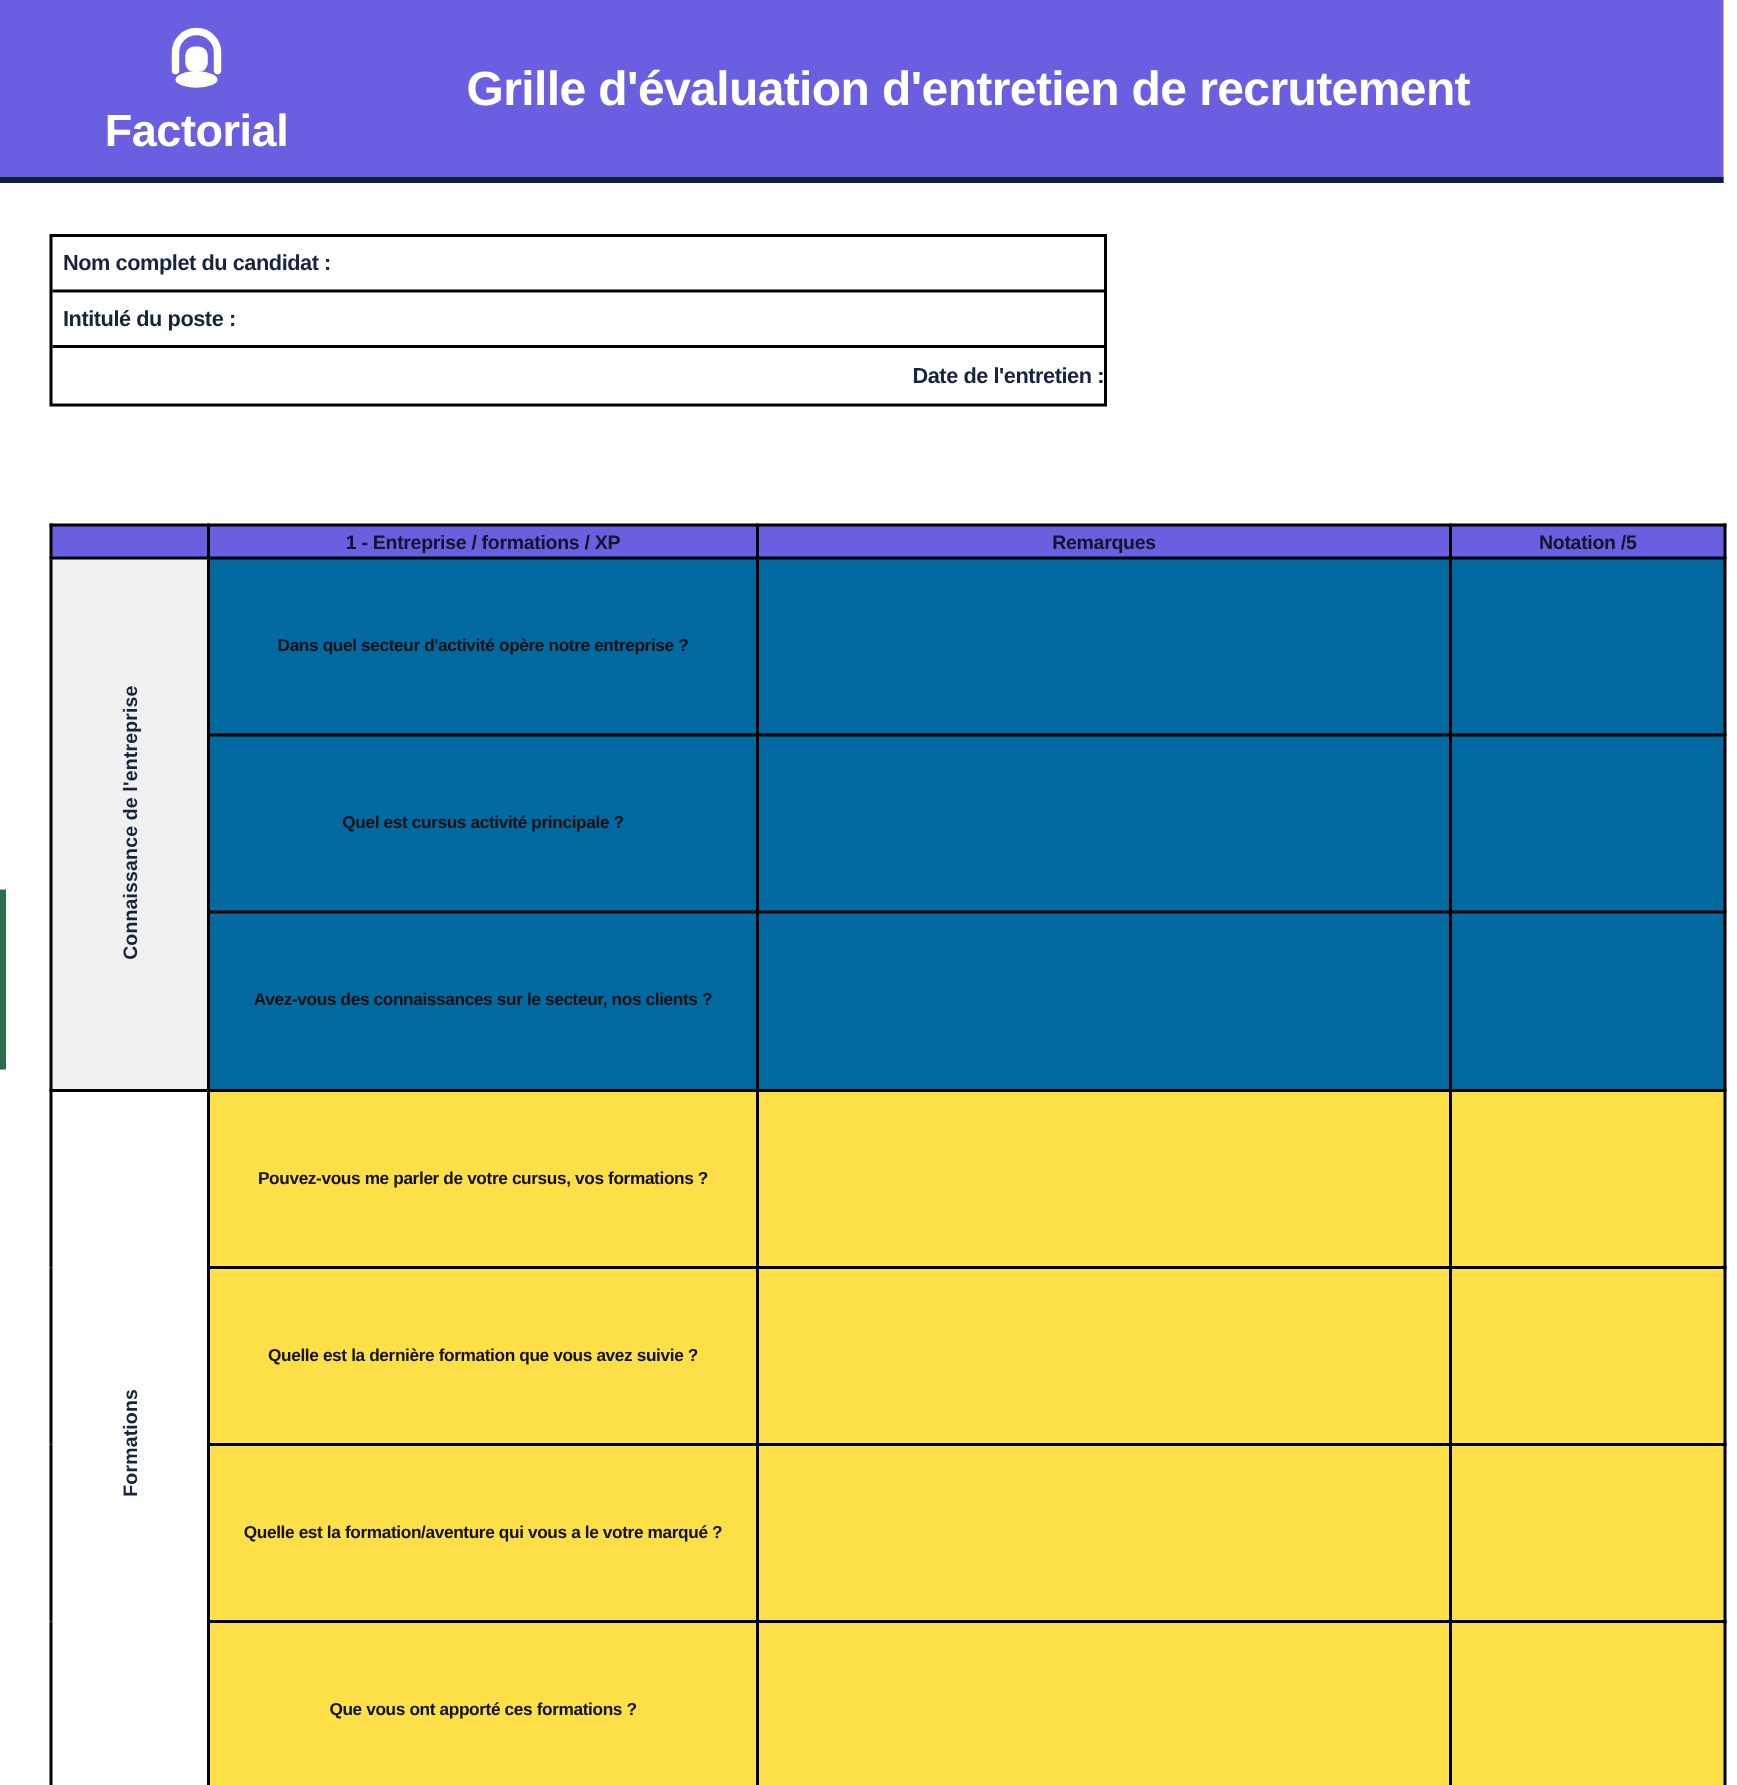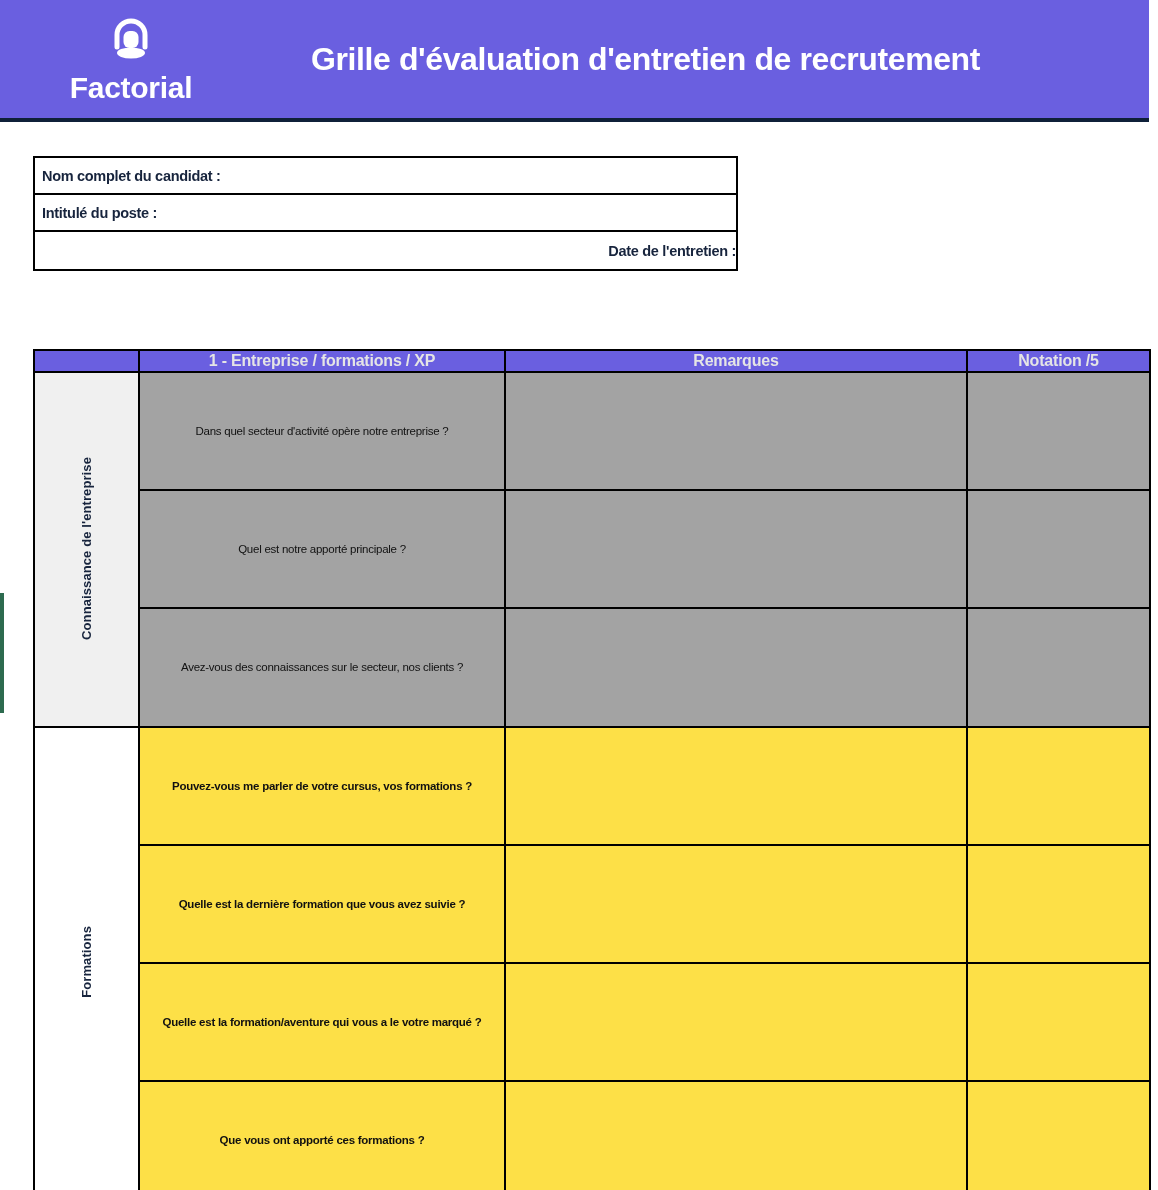--- a/index.html
+++ b/index.html
@@ -108,22 +108,22 @@
 
   .grid-table th,
   .grid-table td {
     border: 2px solid #000000;
     padding: 0;
     vertical-align: middle;
   }
 
   .hdr {
     background: #6a5fe0;
-    color: #e5e5e5;
-    font-size: 16px;
+    color: #0f172a;
+    font-size: 13px;
     font-weight: bold;
     height: 20px;
     text-align: center;
     letter-spacing: -0.2px;
     border-color: #0f2039;
   }
   .hdr-blank {
     background: #6a5fe0;
     border-color: #0f2039;
   }
@@ -148,21 +148,21 @@
   .q-cell {
     text-align: center;
     font-size: 11.5px;
     color: #111111;
     letter-spacing: -0.25px;
     padding: 4px 10px;
     line-height: 1.3;
   }
   .ans-cell { }
 
-  .shade  { background: #a3a3a3; }
+  .shade  { background: #0369a1; font-weight: bold; }
   .plain  { background: #fde047; font-weight: bold; }
 </style>
 </head>
 <body>
 
 <div class="edge-indicator"></div>
 
 <div class="header-band">
   <div class="brand">
     <span class="brand-icon">
@@ -208,21 +208,21 @@
 
     <tr>
       <td class="side-cell" rowspan="3">
         <span class="side-label">Connaissance de l'entreprise</span>
       </td>
       <td class="q-cell shade" style="height:116px">Dans quel secteur d'activité opère notre entreprise ?</td>
       <td class="ans-cell shade"></td>
       <td class="ans-cell shade"></td>
     </tr>
     <tr>
-      <td class="q-cell shade" style="height:116px">Quel est notre apporté principale ?</td>
+      <td class="q-cell shade" style="height:116px">Quel est cursus activité principale ?</td>
       <td class="ans-cell shade"></td>
       <td class="ans-cell shade"></td>
     </tr>
     <tr>
       <td class="q-cell shade" style="height:117px">Avez-vous des connaissances sur le secteur, nos clients ?</td>
       <td class="ans-cell shade"></td>
       <td class="ans-cell shade"></td>
     </tr>
 
     <tr>

